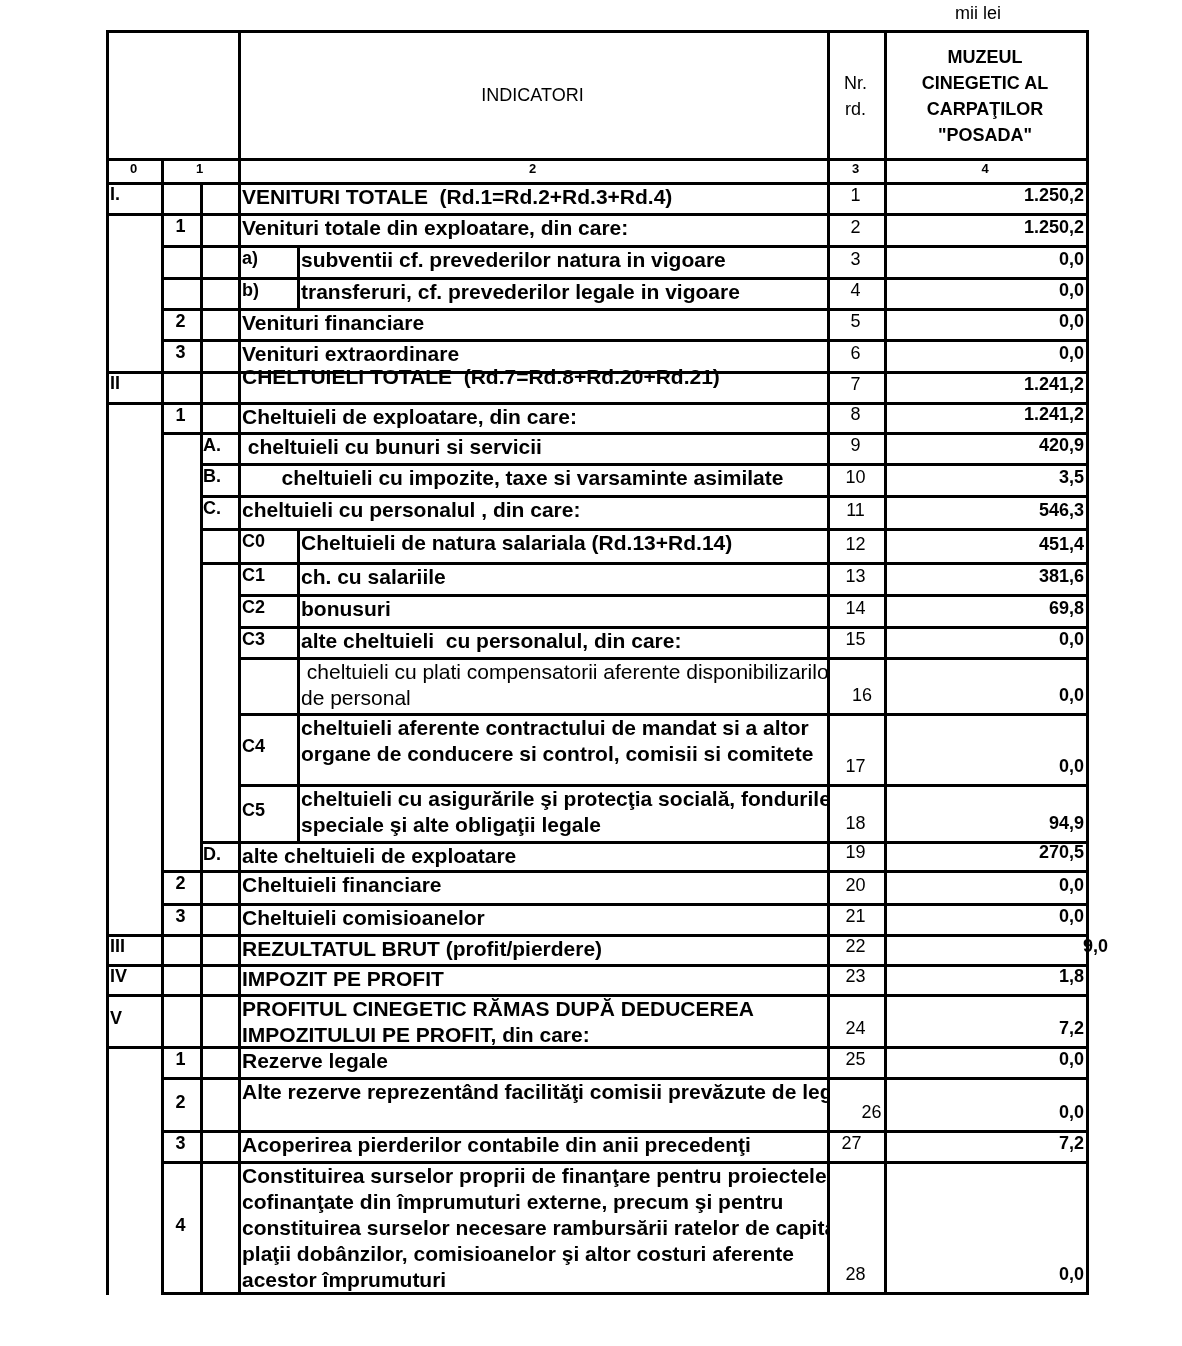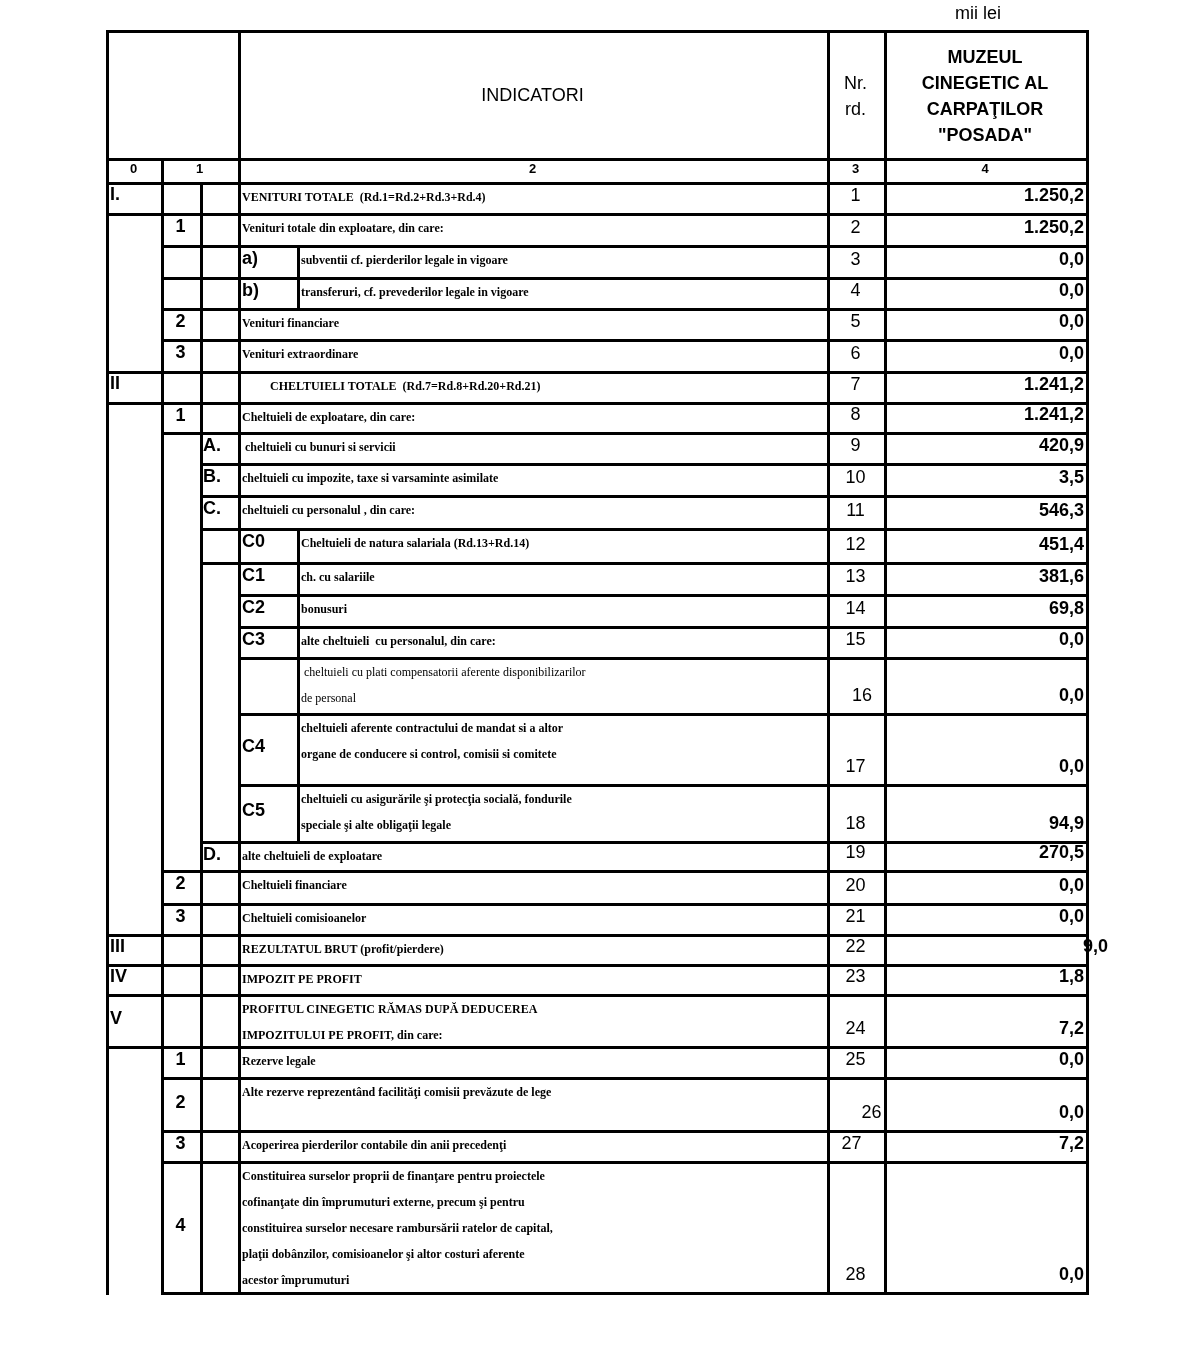--- a/index.html
+++ b/index.html
@@ -1,20 +1,20 @@
 <!DOCTYPE html>
 <html><head>
 <meta charset="utf-8">
 <style>
   html, body { margin:0; padding:0; background:#ffffff; }
   body { width:1182px; height:1346px; position:relative; overflow:hidden;
          font-family:"Liberation Sans", sans-serif; color:#000; }
   .unit { position:absolute; left:955px; top:3px; font-size:18px; }
   .cell { position:absolute; box-sizing:border-box; border:3px solid #000; background:#fff; }
-  .t { position:absolute; white-space:pre; line-height:26px; font-size:12px;font-family:Liberation Serif, serif; }
+  .t { position:absolute; white-space:pre; line-height:26px; font-size:21px; }
   .b { font-weight:bold; }
   .hdr { font-size:18px; text-align:center; position:absolute; line-height:26px; }
   .num { position:absolute; font-size:18px; text-align:center; }
   .val { position:absolute; font-size:18px; font-weight:bold; text-align:right; }
   .idx { position:absolute; font-size:13px; font-weight:bold; text-align:center; }
   .lbl { position:absolute; font-size:18px; font-weight:bold; }
   .vline { position:absolute; background:#000; width:3px; }
 </style>
 </head>
 <body>
@@ -60,21 +60,21 @@
     <div class="t b" style="left: 242px; top: 215px; width: 581px;">Venituri totale din exploatare, din care:</div>
     <div class="cell" style="left: 827px; top: 213px; width: 60px; height: 35px;"></div>
     <div class="cell" style="left: 884px; top: 213px; width: 205px; height: 35px;"></div>
     <div class="num" style="left: 827px; top: 217px; width: 57px;">2</div>
     <div class="val" style="left: 884px; top: 217px; width: 200px;">1.250,2</div>
     <div class="cell" style="left: 161px; top: 245px; width: 42px; height: 35px;"></div>
     <div class="cell" style="left: 200px; top: 245px; width: 41px; height: 35px;"></div>
     <div class="cell" style="left: 238px; top: 245px; width: 62px; height: 35px;"></div>
     <div class="cell" style="left: 297px; top: 245px; width: 533px; height: 35px;"></div>
     <div class="lbl" style="left: 242px; top: 248px; width: 52px;">a)</div>
-    <div class="t b" style="left: 301px; top: 247px; width: 522px;">subventii cf. pierderilor legale in vigoare</div>
+    <div class="t b" style="left: 301px; top: 247px; width: 522px;">subventii cf. prevederilor natura in vigoare</div>
     <div class="cell" style="left: 827px; top: 245px; width: 60px; height: 35px;"></div>
     <div class="cell" style="left: 884px; top: 245px; width: 205px; height: 35px;"></div>
     <div class="num" style="left: 827px; top: 249px; width: 57px;">3</div>
     <div class="val" style="left: 884px; top: 249px; width: 200px;">0,0</div>
     <div class="cell" style="left: 161px; top: 277px; width: 42px; height: 34px;"></div>
     <div class="cell" style="left: 200px; top: 277px; width: 41px; height: 34px;"></div>
     <div class="cell" style="left: 238px; top: 277px; width: 62px; height: 34px;"></div>
     <div class="cell" style="left: 297px; top: 277px; width: 533px; height: 34px;"></div>
     <div class="lbl" style="left: 242px; top: 280px; width: 52px;">b)</div>
     <div class="t b" style="left: 301px; top: 279px; width: 522px;">transferuri, cf. prevederilor legale in vigoare</div>
@@ -98,21 +98,21 @@
     <div class="t b" style="left: 242px; top: 341px; width: 581px;">Venituri extraordinare</div>
     <div class="cell" style="left: 827px; top: 339px; width: 60px; height: 35px;"></div>
     <div class="cell" style="left: 884px; top: 339px; width: 205px; height: 35px;"></div>
     <div class="num" style="left: 827px; top: 343px; width: 57px;">6</div>
     <div class="val" style="left: 884px; top: 343px; width: 200px;">0,0</div>
     <div class="cell" style="left: 106px; top: 371px; width: 58px; height: 34px;"></div>
     <div class="lbl" style="left: 110px; top: 373px; width: 40px;">II</div>
     <div class="cell" style="left: 161px; top: 371px; width: 42px; height: 34px;"></div>
     <div class="cell" style="left: 200px; top: 371px; width: 41px; height: 34px;"></div>
     <div class="cell" style="left: 238px; top: 371px; width: 592px; height: 34px;"></div>
-    <div class="t b" style="left: 242px; top: 373px; width: 581px; margin-left: 28px;">CHELTUIELI TOTALE  (Rd.7=Rd.8+Rd.20+Rd.21)</div>
+    <div class="t b" style="left: 242px; top: 364px; width: 581px;">CHELTUIELI TOTALE  (Rd.7=Rd.8+Rd.20+Rd.21)</div>
     <div class="cell" style="left: 827px; top: 371px; width: 60px; height: 34px;"></div>
     <div class="cell" style="left: 884px; top: 371px; width: 205px; height: 34px;"></div>
     <div class="num" style="left: 827px; top: 374px; width: 57px;">7</div>
     <div class="val" style="left: 884px; top: 374px; width: 200px;">1.241,2</div>
     <div class="cell" style="left: 161px; top: 402px; width: 42px; height: 33px;"></div>
     <div class="lbl" style="left: 161px; top: 405px; width: 39px; text-align: center;">1</div>
     <div class="cell" style="left: 200px; top: 402px; width: 41px; height: 33px;"></div>
     <div class="cell" style="left: 238px; top: 402px; width: 592px; height: 33px;"></div>
     <div class="t b" style="left: 242px; top: 404px; width: 581px;">Cheltuieli de exploatare, din care:</div>
     <div class="cell" style="left: 827px; top: 402px; width: 60px; height: 33px;"></div>
@@ -123,21 +123,21 @@
     <div class="lbl" style="left: 203px; top: 435px; width: 36px;">A.</div>
     <div class="cell" style="left: 238px; top: 432px; width: 592px; height: 34px;"></div>
     <div class="t b" style="left: 242px; top: 434px; width: 581px;"> cheltuieli cu bunuri si servicii</div>
     <div class="cell" style="left: 827px; top: 432px; width: 60px; height: 34px;"></div>
     <div class="cell" style="left: 884px; top: 432px; width: 205px; height: 34px;"></div>
     <div class="num" style="left: 827px; top: 435px; width: 57px;">9</div>
     <div class="val" style="left: 884px; top: 435px; width: 200px;">420,9</div>
     <div class="cell" style="left: 200px; top: 463px; width: 41px; height: 35px;"></div>
     <div class="lbl" style="left: 203px; top: 466px; width: 36px;">B.</div>
     <div class="cell" style="left: 238px; top: 463px; width: 592px; height: 35px;"></div>
-    <div class="t b" style="left: 242px; top: 465px; width: 581px;">cheltuieli cu impozite, taxe si varsaminte asimilate</div>
+    <div class="t b" style="left: 242px; top: 465px; width: 581px; text-align: center;">cheltuieli cu impozite, taxe si varsaminte asimilate</div>
     <div class="cell" style="left: 827px; top: 463px; width: 60px; height: 35px;"></div>
     <div class="cell" style="left: 884px; top: 463px; width: 205px; height: 35px;"></div>
     <div class="num" style="left: 827px; top: 467px; width: 57px;">10</div>
     <div class="val" style="left: 884px; top: 467px; width: 200px;">3,5</div>
     <div class="cell" style="left: 200px; top: 495px; width: 41px; height: 36px;"></div>
     <div class="lbl" style="left: 203px; top: 498px; width: 36px;">C.</div>
     <div class="cell" style="left: 238px; top: 495px; width: 592px; height: 36px;"></div>
     <div class="t b" style="left: 242px; top: 497px; width: 581px;">cheltuieli cu personalul , din care:</div>
     <div class="cell" style="left: 827px; top: 495px; width: 60px; height: 36px;"></div>
     <div class="cell" style="left: 884px; top: 495px; width: 205px; height: 36px;"></div>

